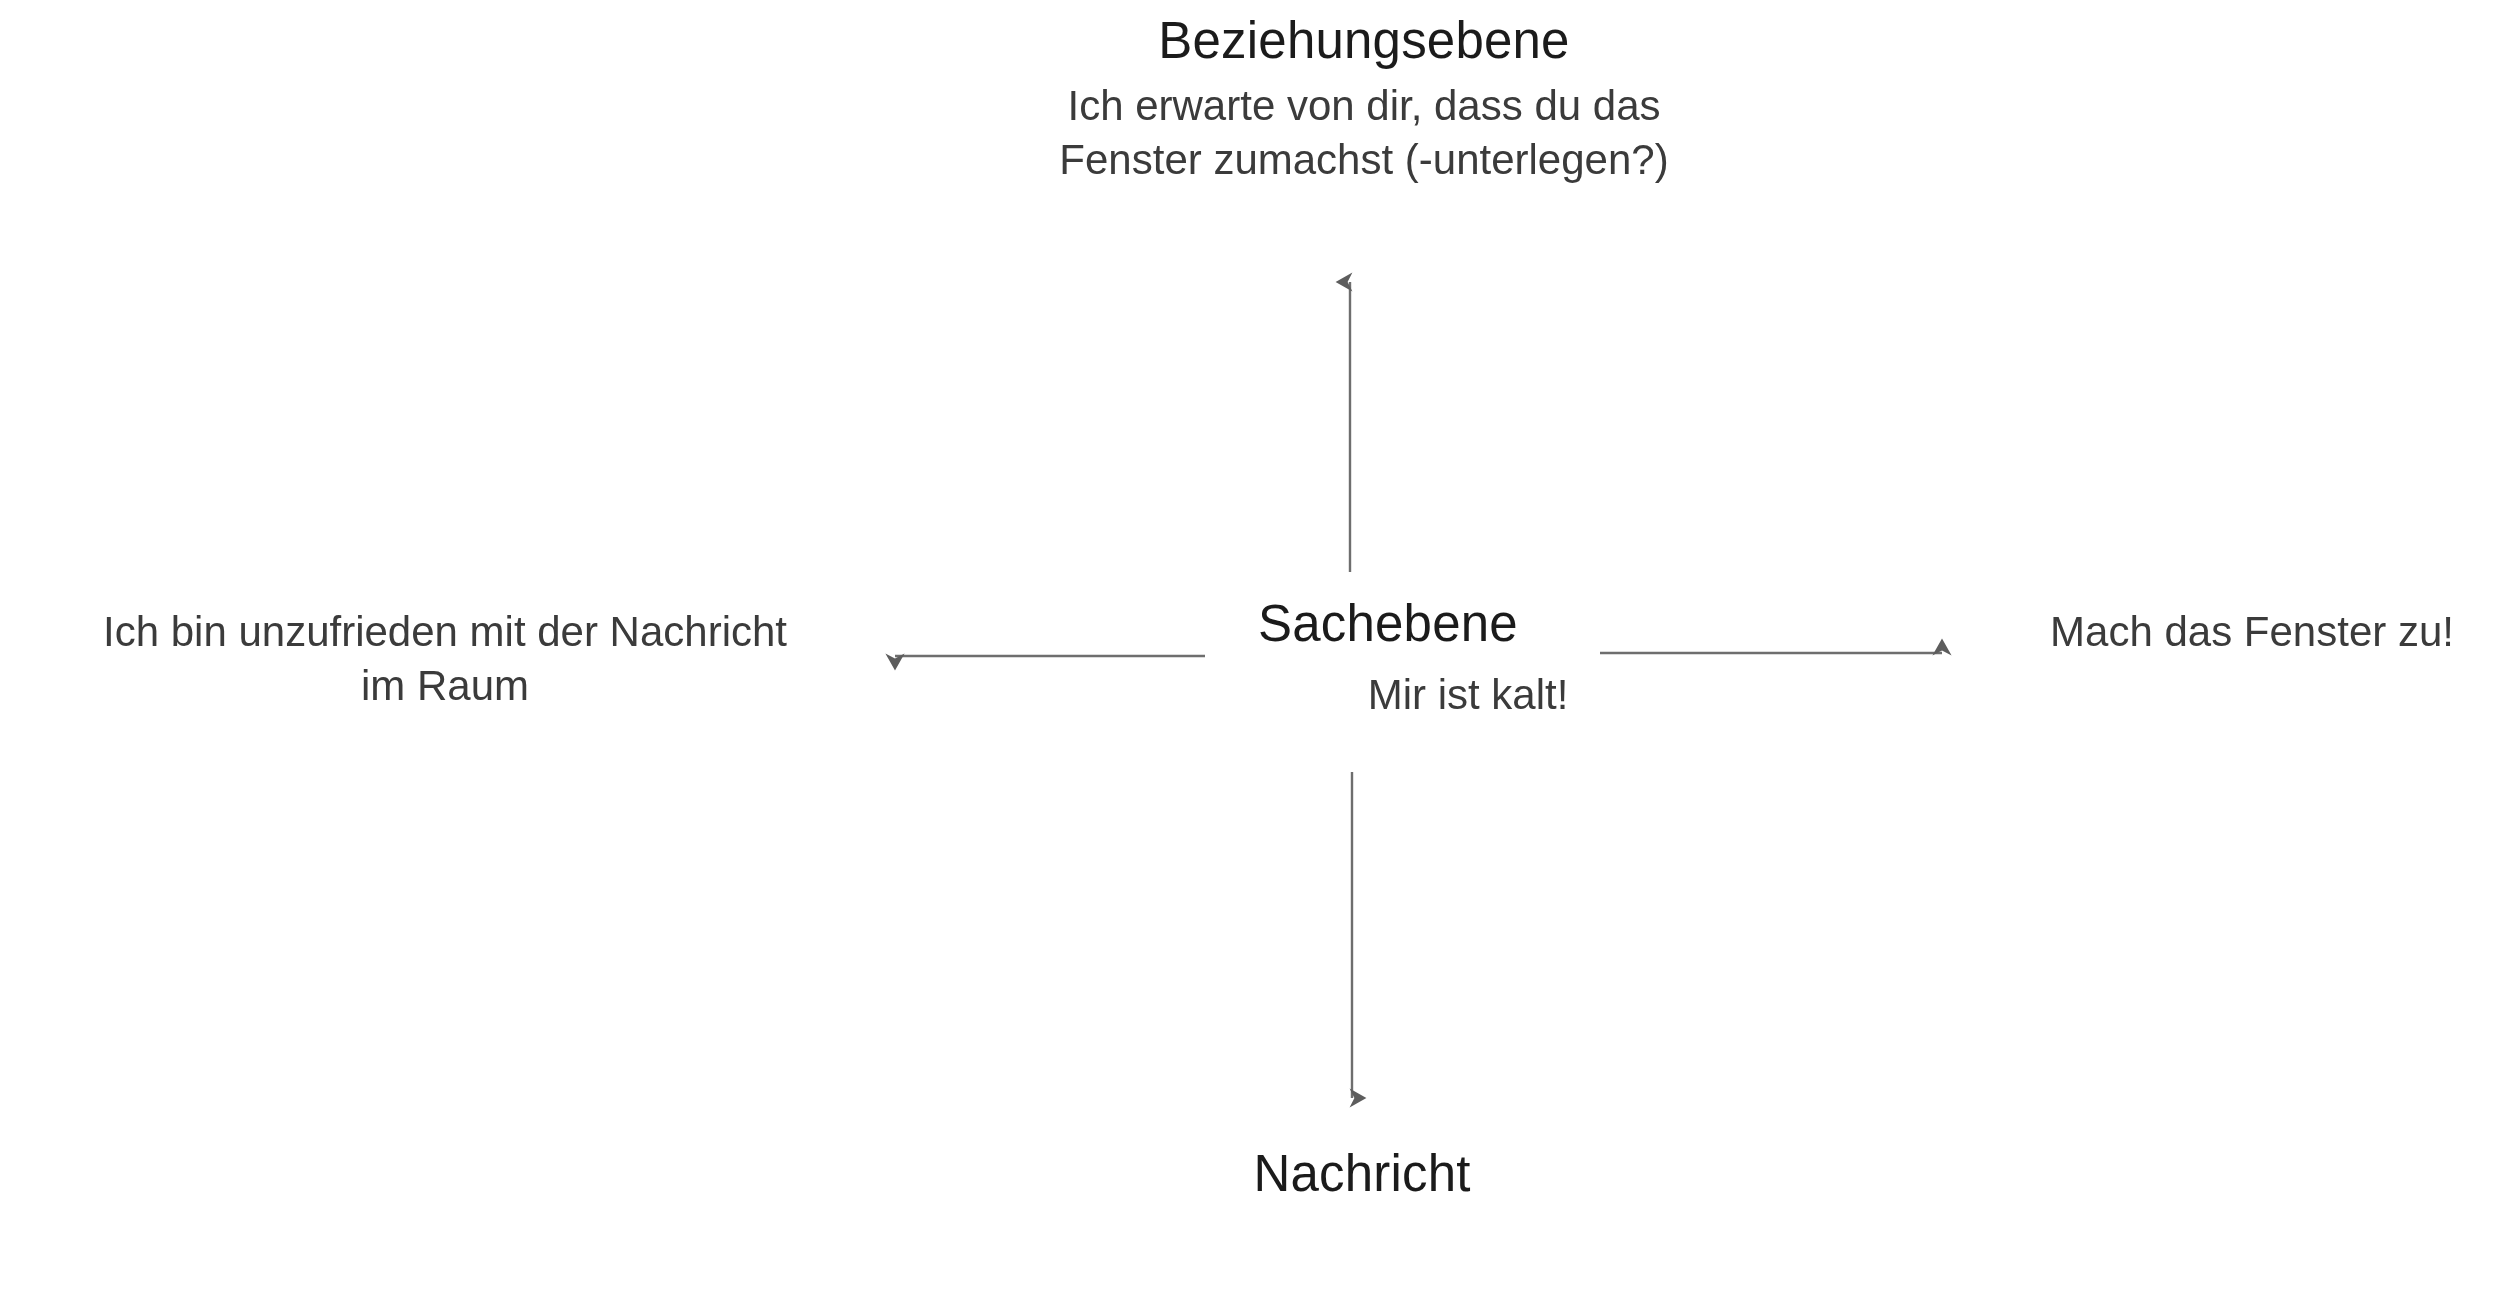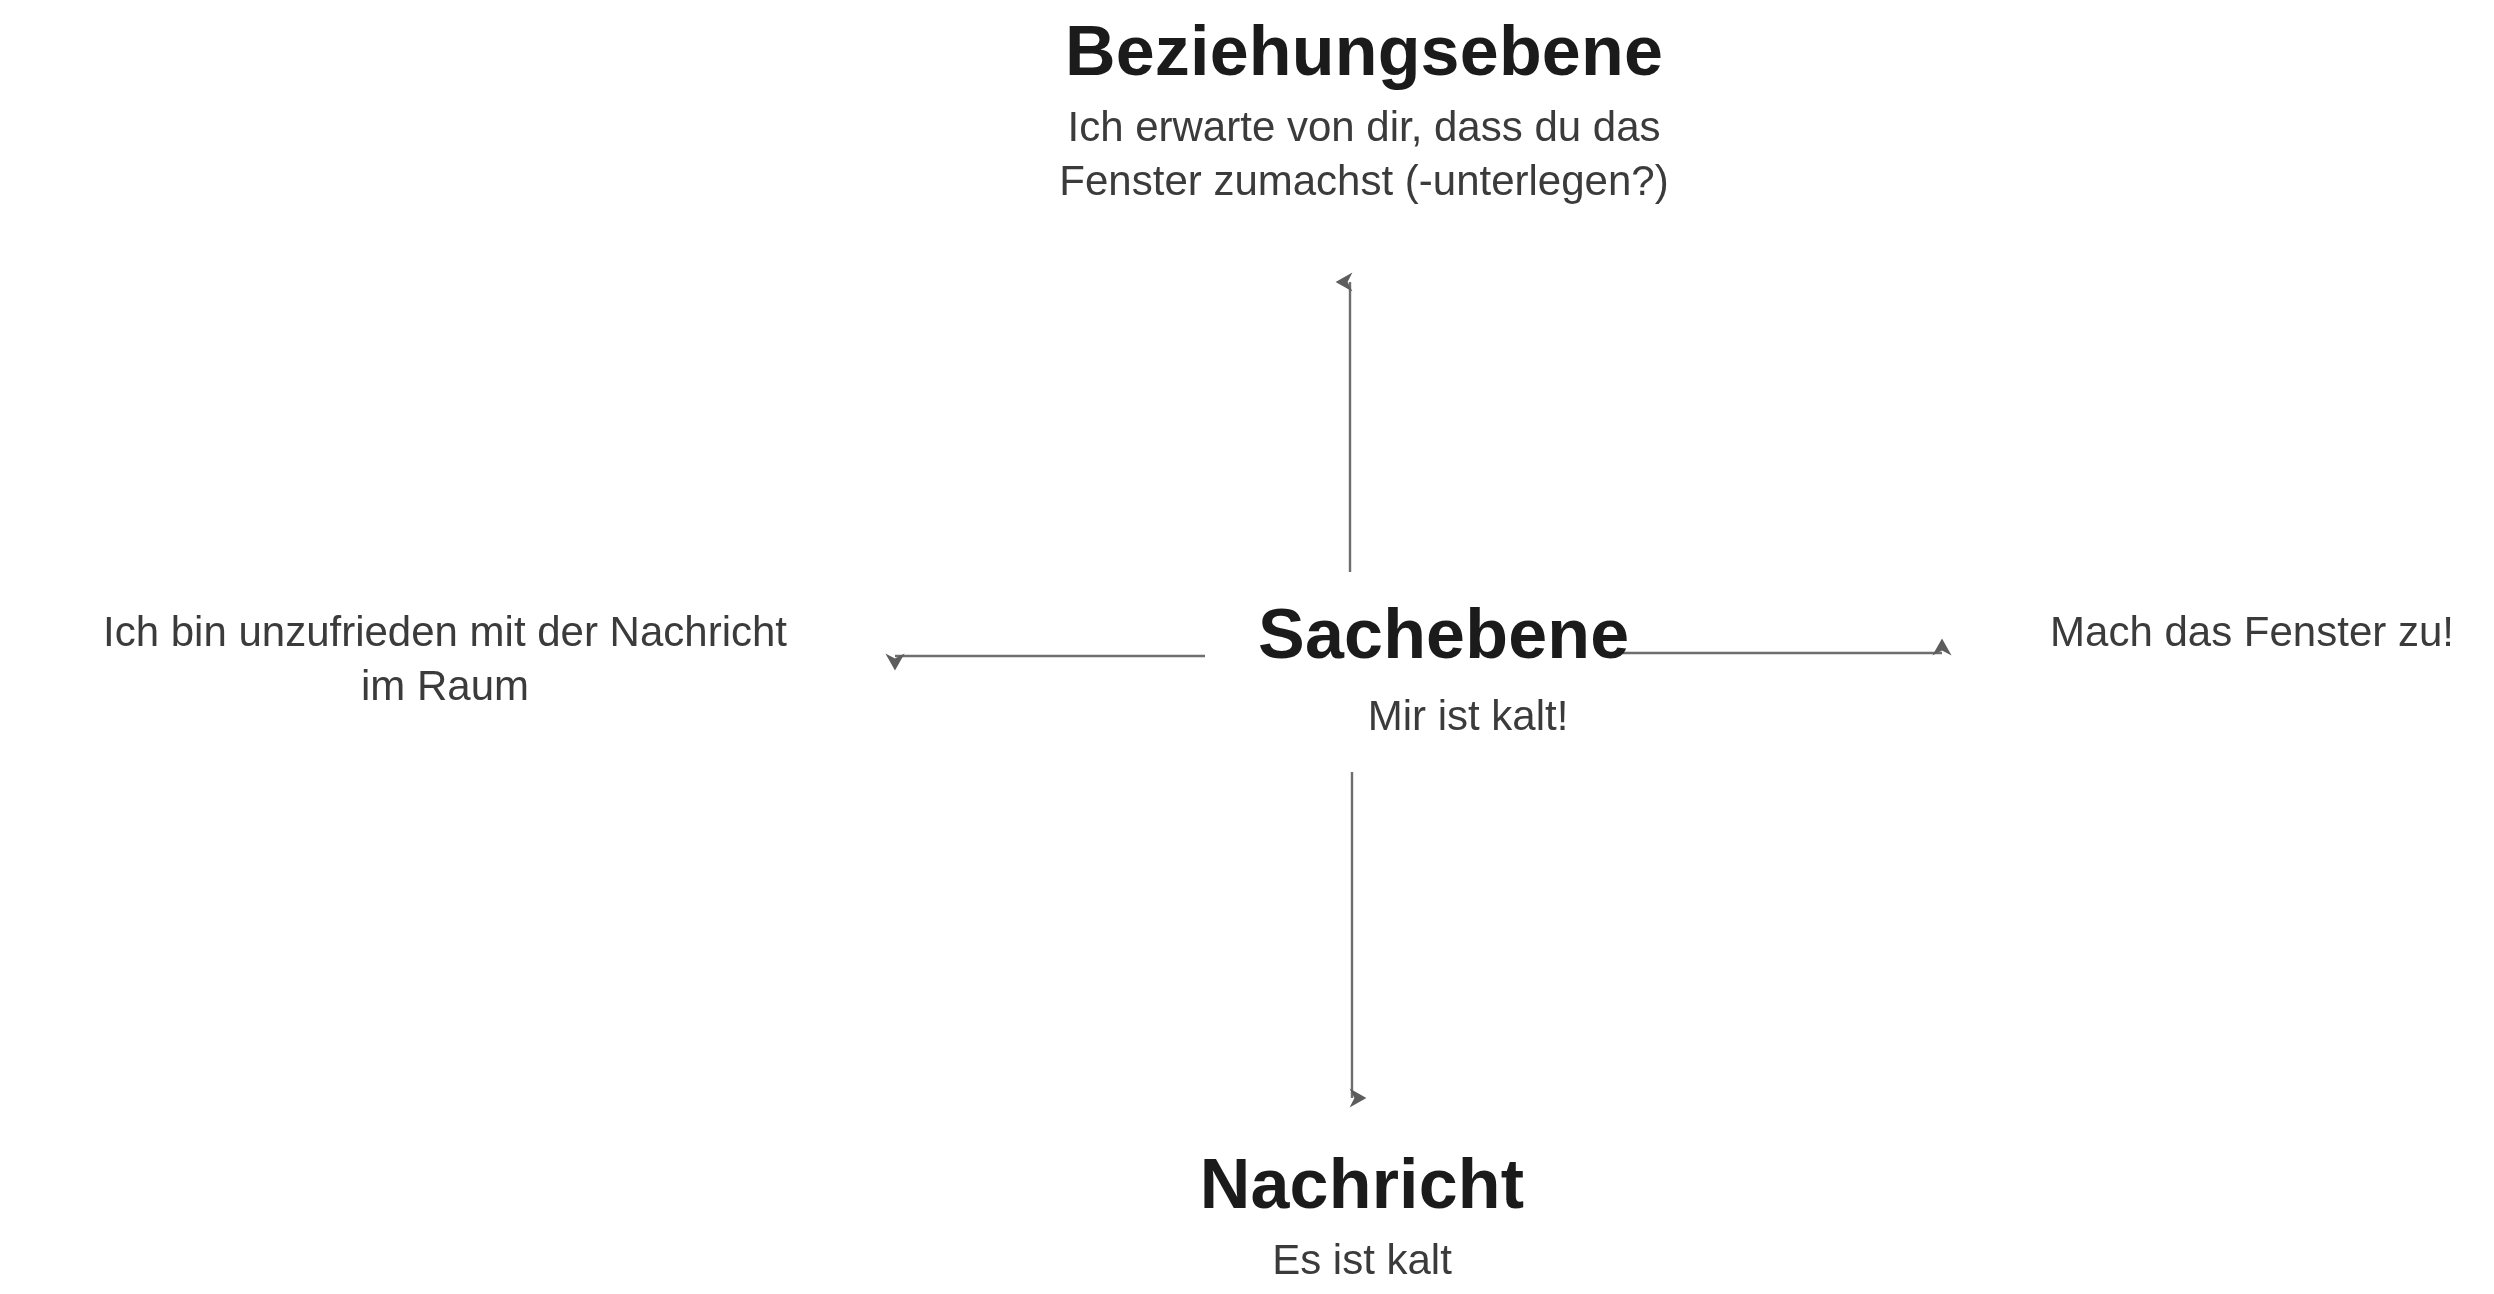--- a/index.html
+++ b/index.html
@@ -16,22 +16,22 @@
     height: 1294px;
     background: #ffffff;
     overflow: hidden;
   }
   .node {
     position: absolute;
     text-align: center;
     color: #1b1b1b;
   }
   .node-title {
-    font-size: 70px;
-    font-weight: 700;
+    font-size: 51px;
+    font-weight: 400;
     line-height: 1.12;
     letter-spacing: 0.2px;
     color: #1b1b1b;
     white-space: nowrap;
   }
   .node-sub {
     font-size: 42px;
     font-weight: 400;
     line-height: 1.28;
     color: #3b3b3b;
@@ -139,18 +139,15 @@
   </div>
 
   <div class="node" id="node-right">
     <div class="node-sub">
       <span class="sub-line">Mach das Fenster zu!</span>
     </div>
   </div>
 
   <div class="node" id="node-bottom">
     <div class="node-title">Nachricht</div>
-    <div class="node-sub">
-      <span class="sub-line">Es ist kalt</span>
-    </div>
   </div>
 
 </div>
 
 </body></html>

